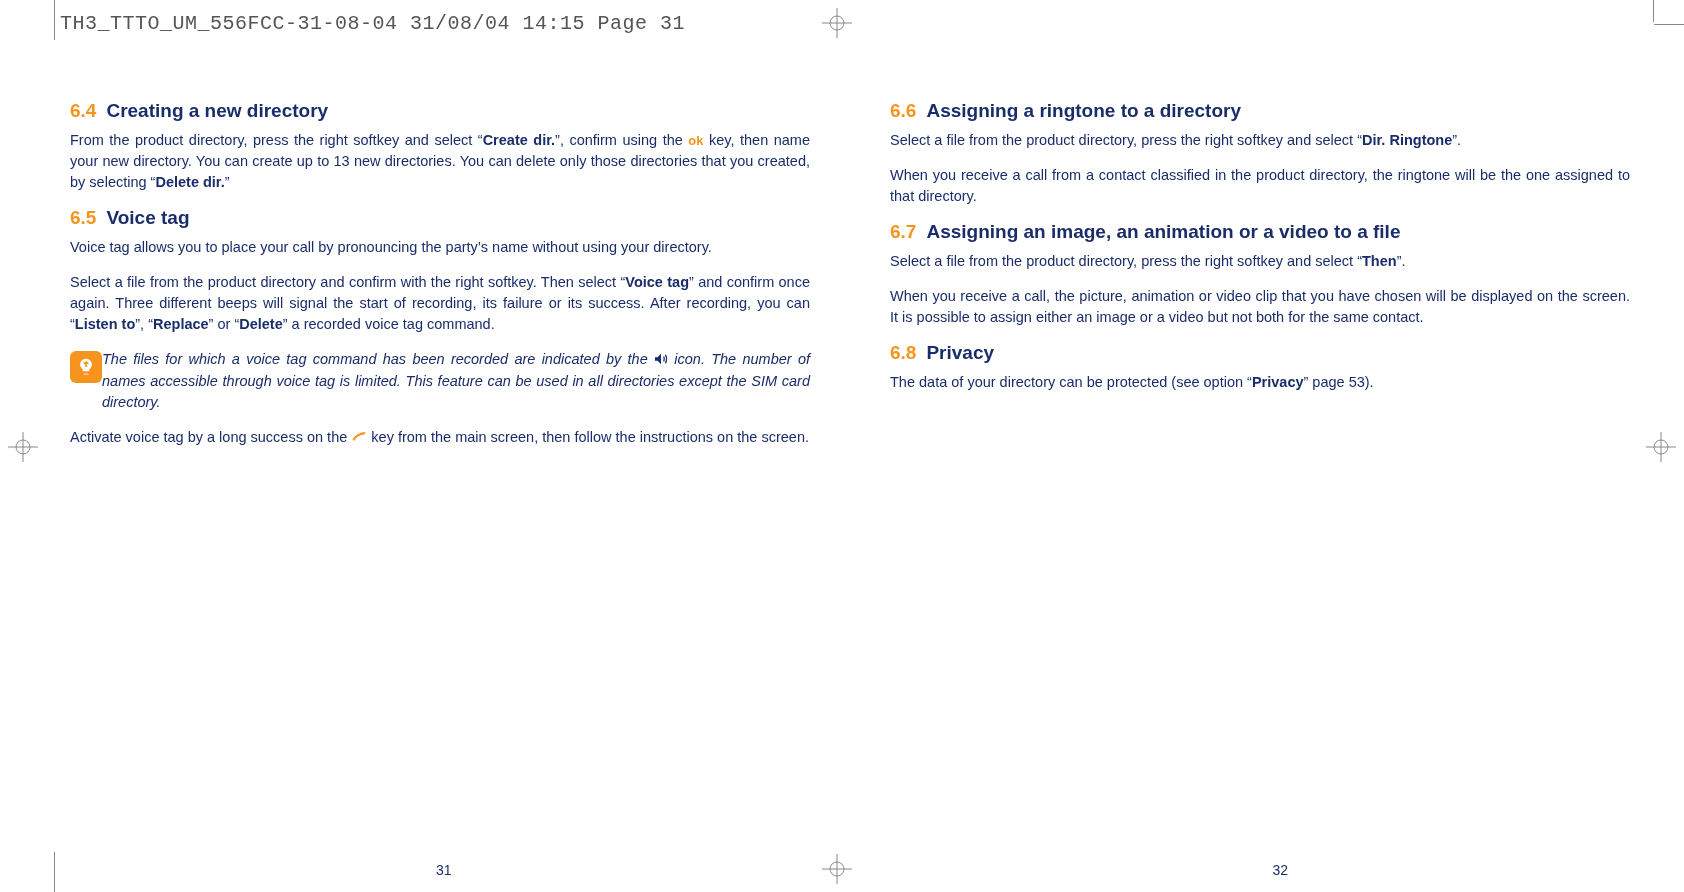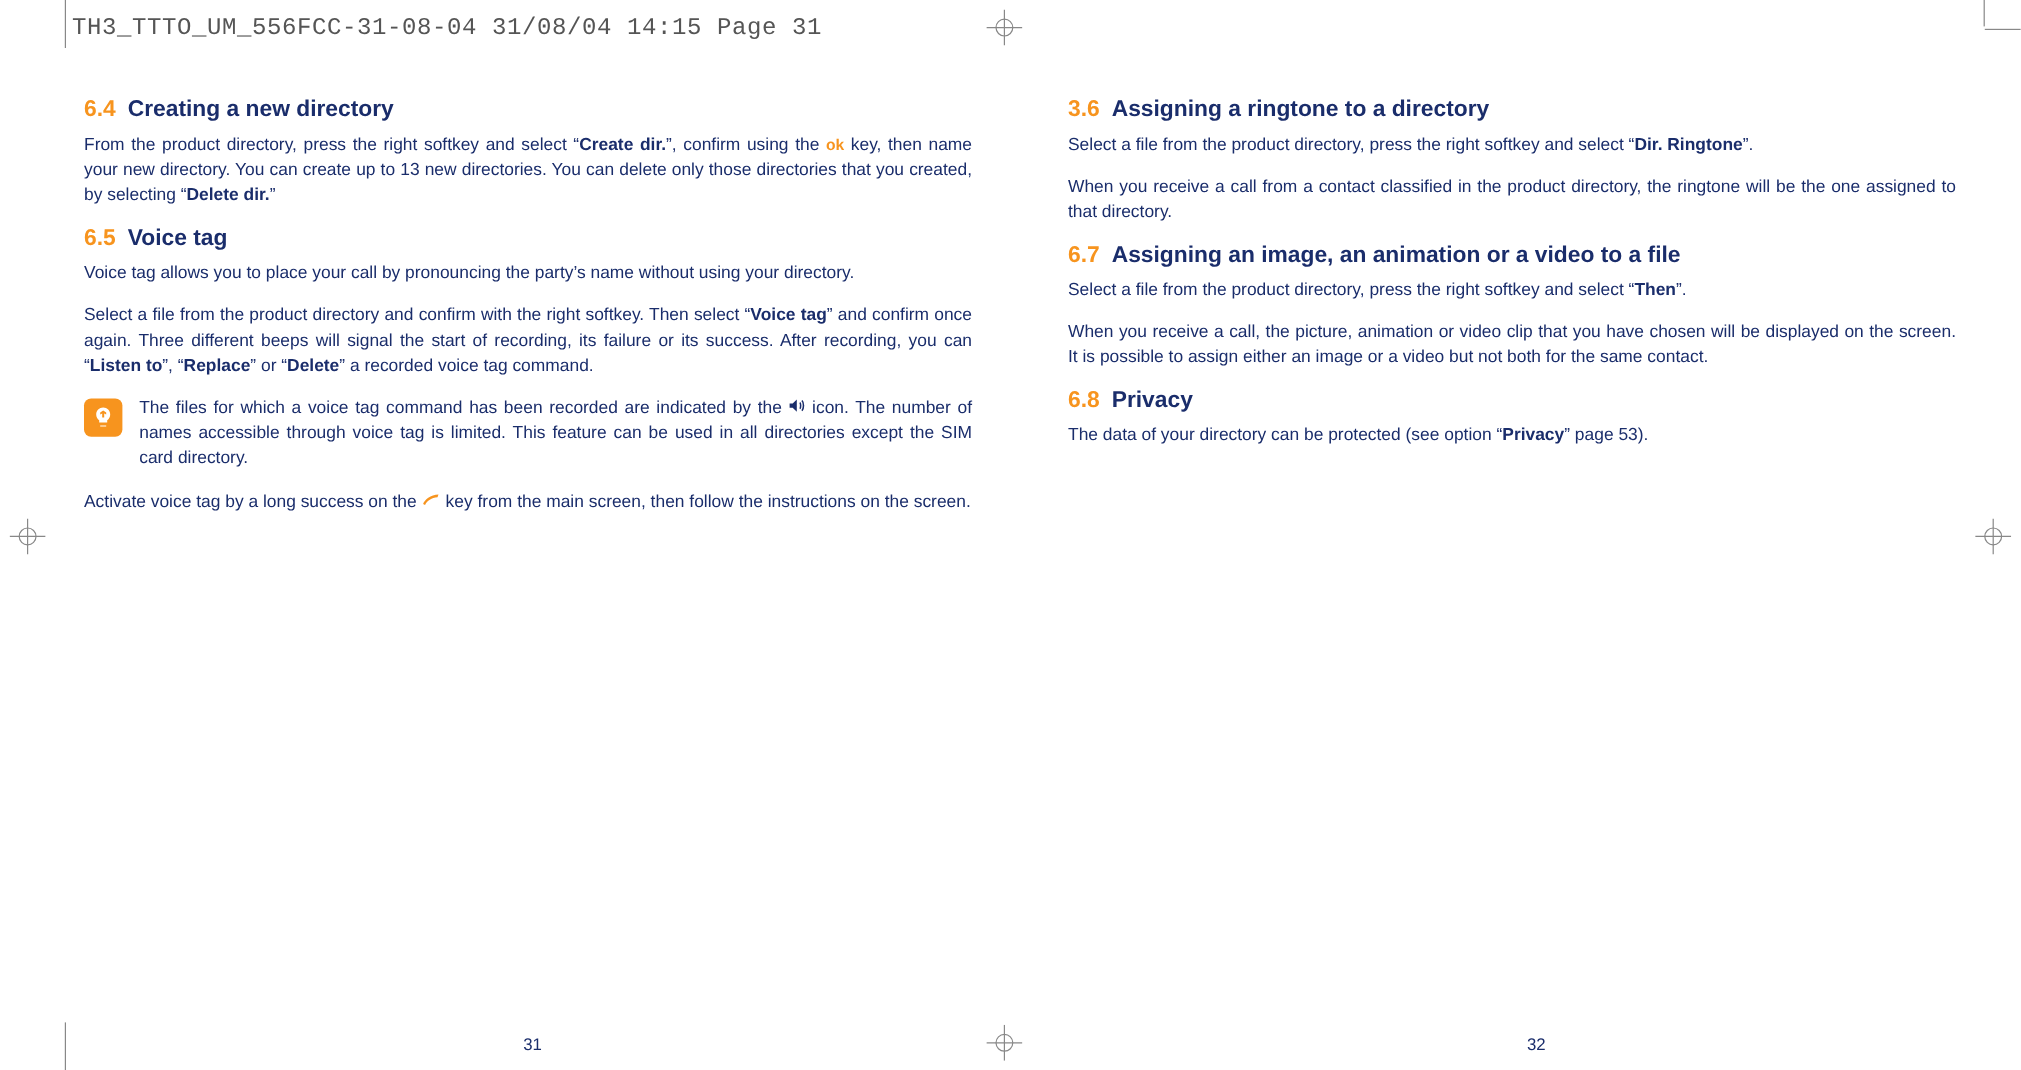--- a/index.html
+++ b/index.html
@@ -32,21 +32,21 @@
     height: 30px;
   }
   .reg-mark svg { width: 100%; height: 100%; }
   .reg-top { top: 8px; left: 822px; }
   .reg-bottom { bottom: 8px; left: 822px; }
   .reg-left { top: 432px; left: 8px; }
   .reg-right { top: 432px; right: 8px; }
 
   .spread {
     position: absolute;
-    top: 69px;
+    top: 88px;
     left: 70px;
     right: 40px;
     display: flex;
     gap: 80px;
   }
   .page {
     flex: 1;
     max-width: 740px;
   }
   .page h2 {
@@ -70,22 +70,22 @@
   }
   .page p b { font-weight: bold; }
   .ok-key {
     color: #f7941e;
     font-weight: bold;
     font-size: 13px;
     font-family: Arial, sans-serif;
   }
   .tip-row {
     display: flex;
-    gap: 14px;
     margin-bottom: 14px;
+    font-style: italic;
   }
   .tip-icon {
     flex: 0 0 32px;
     height: 32px;
     background: #f7941e;
     border-radius: 6px;
     display: flex;
     align-items: center;
     justify-content: center;
     margin-top: 2px;
@@ -184,21 +184,21 @@
     </div>
     <p>
       <span>Activate voice tag by a long success on the </span><span class="call-icon"><svg viewBox="0 0 20 14">
             <path fill="#f7941e" d="M2 12 C3 8 10 2 18 2 L17 5 C11 5 6 9 4 13 Z"></path>
           </svg></span><span> key from the main screen, then follow the instructions on the screen.</span>
     </p>
   </div>
 
   <div class="page">
     <h2>
-      <span class="secnum">3.6</span><span>Assigning a ringtone to a directory</span>
+      <span class="secnum">6.6</span><span>Assigning a ringtone to a directory</span>
     </h2>
     <p>
       <span>Select a file from the product directory, press the right softkey and select “</span><b>Dir. Ringtone</b><span>”.</span>
     </p>
     <p>When you receive a call from a contact classified in the product directory, the ringtone will be the one assigned to that directory.</p>
 
     <h2>
       <span class="secnum">6.7</span><span>Assigning an image, an animation or a video to a file</span>
     </h2>
     <p>

